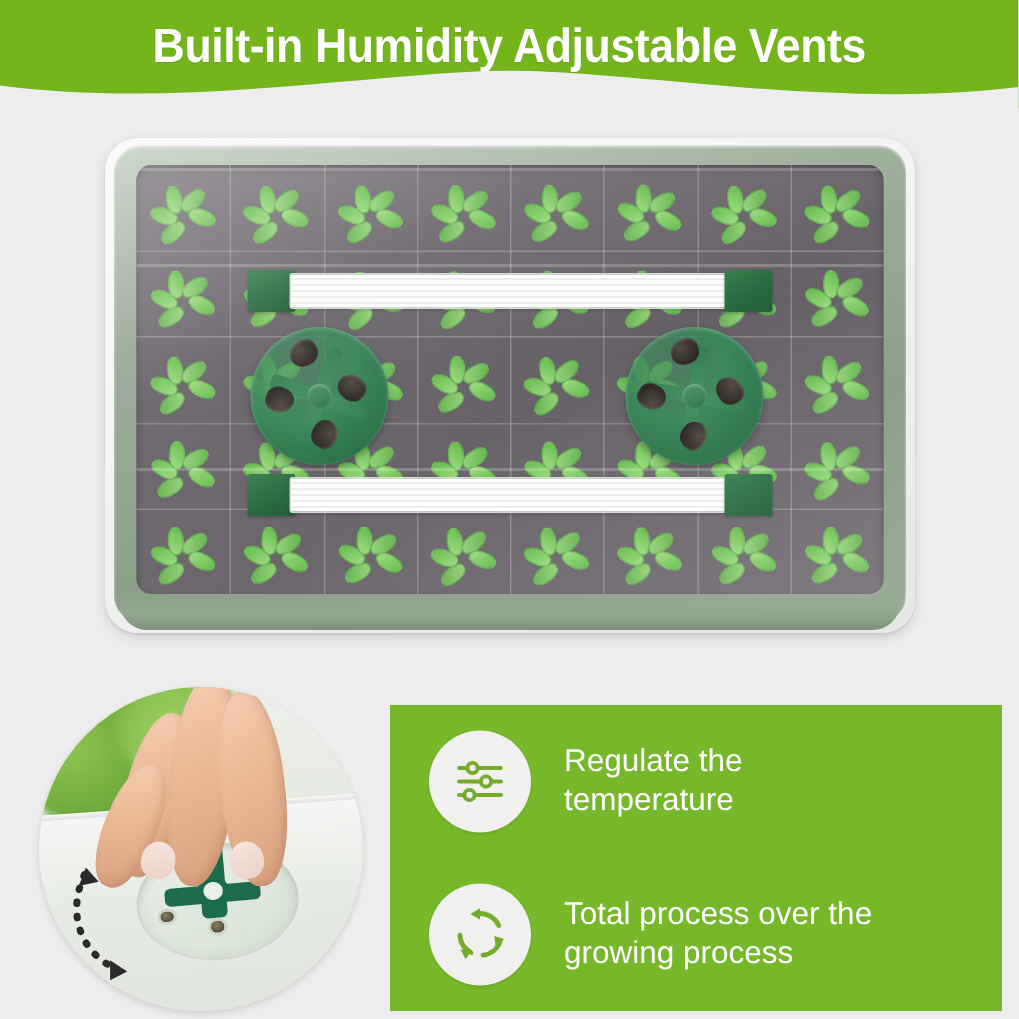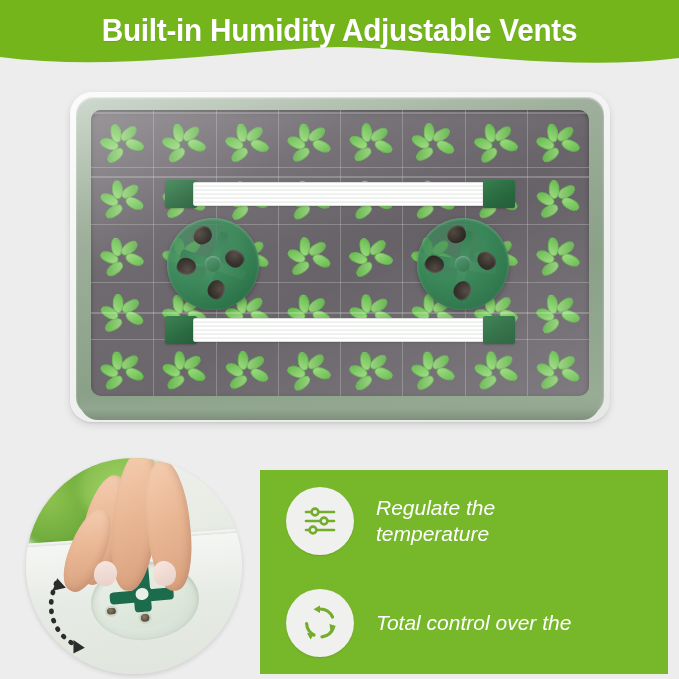--- a/index.html
+++ b/index.html
@@ -220,21 +220,21 @@
   }
   .pc-arrow { position:absolute; left:8%; top:50%; width:44%; height:44%; }
 
   
   .features {
     position:absolute; left:260px; top:470px; width:408px; height:204px;
     background:#76b82a;
   }
   .feature-row {
     position:absolute; left:0; width:340px; height:102px;
-    display:flex; align-items:center;font-style:italic;
+    display:flex; align-items:center;
   }
   .feature-row.r1 { top:0; }
   .feature-row.r2 { top:102px; }
   .feature-icon {
     width:68px; height:68px; margin-left:26px; flex:0 0 auto;
     border-radius:50%;
     background:#f0f0ee;
     display:flex; align-items:center; justify-content:center;
     box-shadow:0 1px 2px rgba(0,0,0,0.10);
   }
@@ -665,17 +665,18 @@
           <path d="M14,32 A14,14 0 0,1 6.6,20.5"></path>
         </g>
         <g fill="#74ac2c">
           <path d="M20,2.5 L20,10 L13.5,6.3 Z"></path>
           <path d="M36,23 L30.5,28.5 L29.5,21 Z"></path>
           <path d="M7,30 L14.5,30.5 L10.5,36.5 Z"></path>
         </g>
       </svg>
     </div>
     <div class="feature-text">
-      <div>Total control over the</div>
+      <div>Total process over the</div>
+      <div>growing process</div>
     </div>
   </div>
 
 </div>
 
 </body></html>

